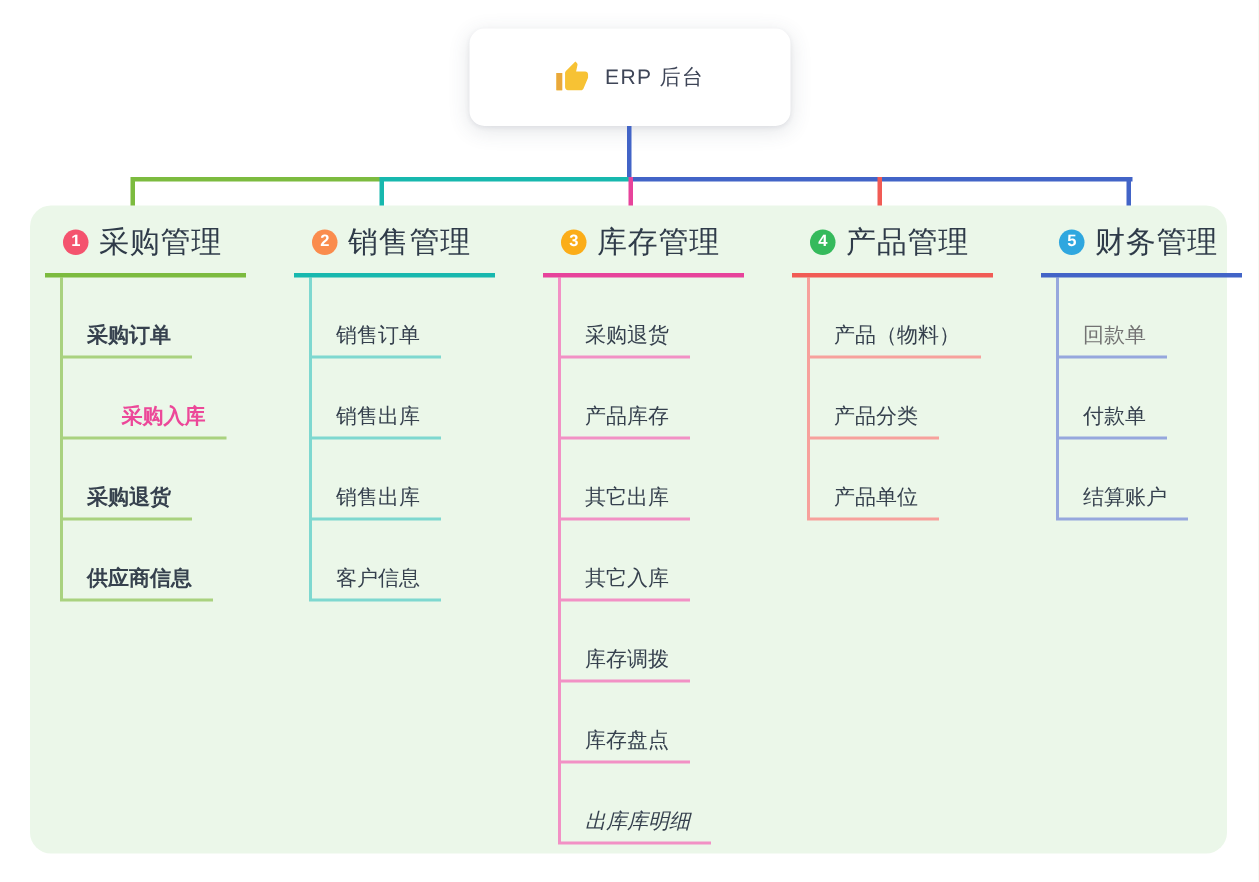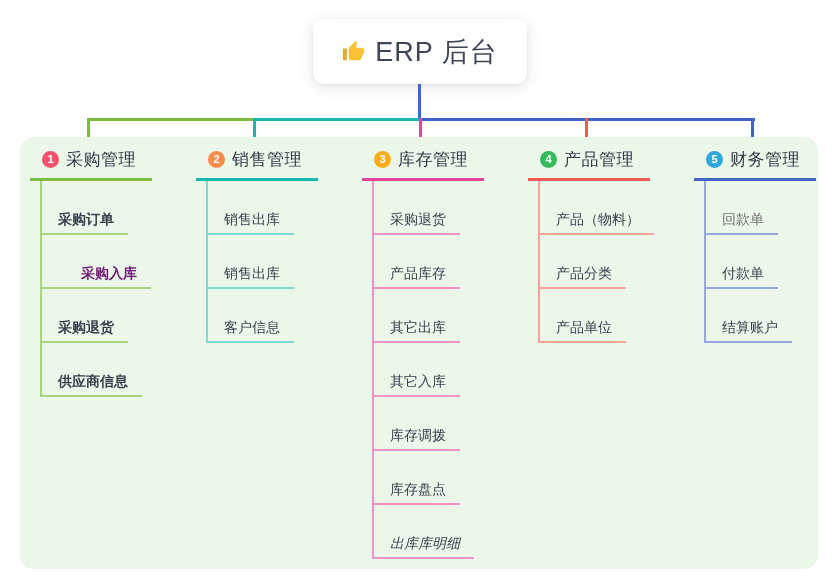--- a/index.html
+++ b/index.html
@@ -8,40 +8,40 @@
     background:#ffffff;
     font-family:"Liberation Sans","DejaVu Sans",sans-serif;
   }
   
   .root-card{
     position:absolute;left:313px;top:19px;width:214px;height:65px;
     background:#ffffff;border-radius:10px;
     box-shadow:0 3px 14px rgba(60,70,90,.14), 0 1px 3px rgba(60,70,90,.08);
     display:flex;align-items:center;justify-content:center;gap:10px;
   }
-  .root-title{font-size:27px;color:#3E4557;font-weight:500;letter-spacing:1px;}
+  .root-title{font-size:14px;color:#3E4557;font-weight:500;letter-spacing:1px;}
   .thumb{width:23px;height:23px;flex:none;}
   
   .line{position:absolute;}
   
   .panel{
     position:absolute;left:20px;top:137px;width:798px;height:432px;
     background:#EBF7E9;border-radius:14px;
   }
   
   .column{position:absolute;top:148px;}
   .hdr{
     display:inline-flex;align-items:center;gap:7px;
     padding:0 16px 7px 12px;border-bottom:3px solid;cursor:default;
   }
   .badge{
     width:17px;height:17px;border-radius:50%;flex:none;
     color:#fff;font-size:11px;font-weight:bold;line-height:17px;text-align:center;
   }
-  .hlabel{font-size:17px;color:#2F3B49;font-weight:500;letter-spacing:.5px;white-space:nowrap;}
+  .hlabel{font-size:20px;color:#2F3B49;font-weight:500;letter-spacing:.5px;white-space:nowrap;}
   .kids{margin-left:10px;border-left:2px solid;}
   .kid{height:54px;display:flex;align-items:flex-end;}
   .klabel{
     display:inline-block;padding:0 14px 4px 16px;border-bottom:2px solid;
     font-size:14px;color:#36414E;white-space:nowrap;line-height:20px;
   }
 </style>
 </head>
 <body>
 
@@ -69,33 +69,36 @@
 
 <div id="columns">
     <div class="column" style="left: 30px;"><div class="hdr" style="border-color: rgb(124, 187, 63);">
         <span class="badge" style="background: rgb(244, 83, 110);">1</span>
         <span class="hlabel" style="color: rgb(47, 59, 73);">采购管理</span>
       </div><div class="kids" style="border-color: rgb(169, 210, 127); font-weight: bold;">
         <div class="kid">
           <span class="klabel" style="border-color: rgb(169, 210, 127); color: rgb(54, 65, 78);">采购订单</span>
         </div>
         <div class="kid">
-          <span class="klabel" style="border-color: rgb(169, 210, 127); color: #701a75; padding-left: 39px;">采购入库</span>
+          <span class="klabel" style="border-color: rgb(169, 210, 127); color: #ec4899; padding-left: 39px;">采购入库</span>
         </div>
         <div class="kid">
           <span class="klabel" style="border-color: rgb(169, 210, 127); color: rgb(54, 65, 78);">采购退货</span>
         </div>
         <div class="kid">
           <span class="klabel" style="border-color: rgb(169, 210, 127); color: rgb(54, 65, 78);">供应商信息</span>
         </div>
       </div></div>
     <div class="column" style="left: 196px;"><div class="hdr" style="border-color: rgb(23, 184, 174);">
         <span class="badge" style="background: rgb(250, 140, 77);">2</span>
         <span class="hlabel" style="color: rgb(47, 59, 73);">销售管理</span>
       </div><div class="kids" style="border-color: rgb(126, 216, 208);">
+        <div class="kid">
+          <span class="klabel" style="border-color: rgb(126, 216, 208); color: rgb(54, 65, 78);">销售订单</span>
+        </div>
         <div class="kid">
           <span class="klabel" style="border-color: rgb(126, 216, 208); color: rgb(54, 65, 78);">销售出库</span>
         </div>
         <div class="kid">
           <span class="klabel" style="border-color: rgb(126, 216, 208); color: rgb(54, 65, 78);">销售出库</span>
         </div>
         <div class="kid">
           <span class="klabel" style="border-color: rgb(126, 216, 208); color: rgb(54, 65, 78);">客户信息</span>
         </div>
       </div></div>

